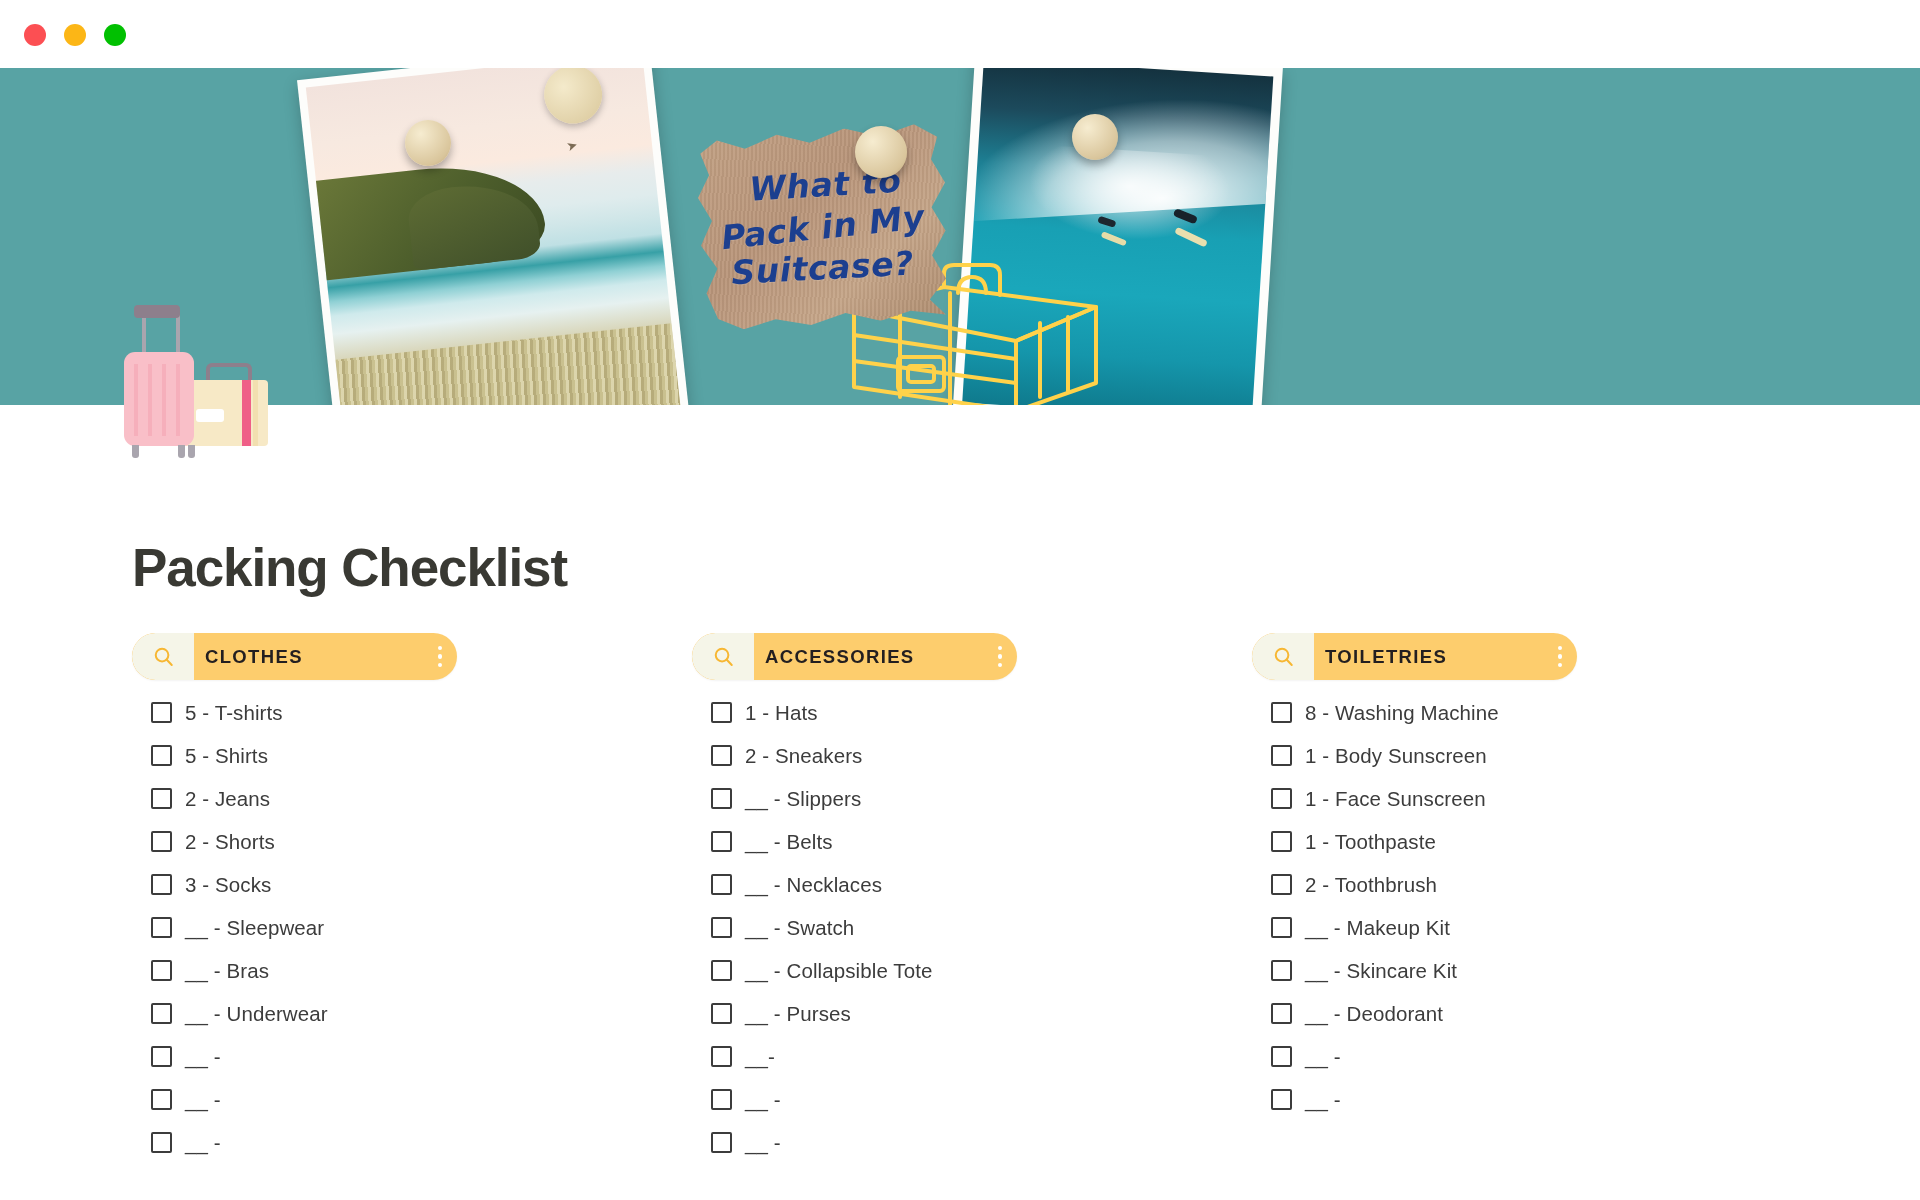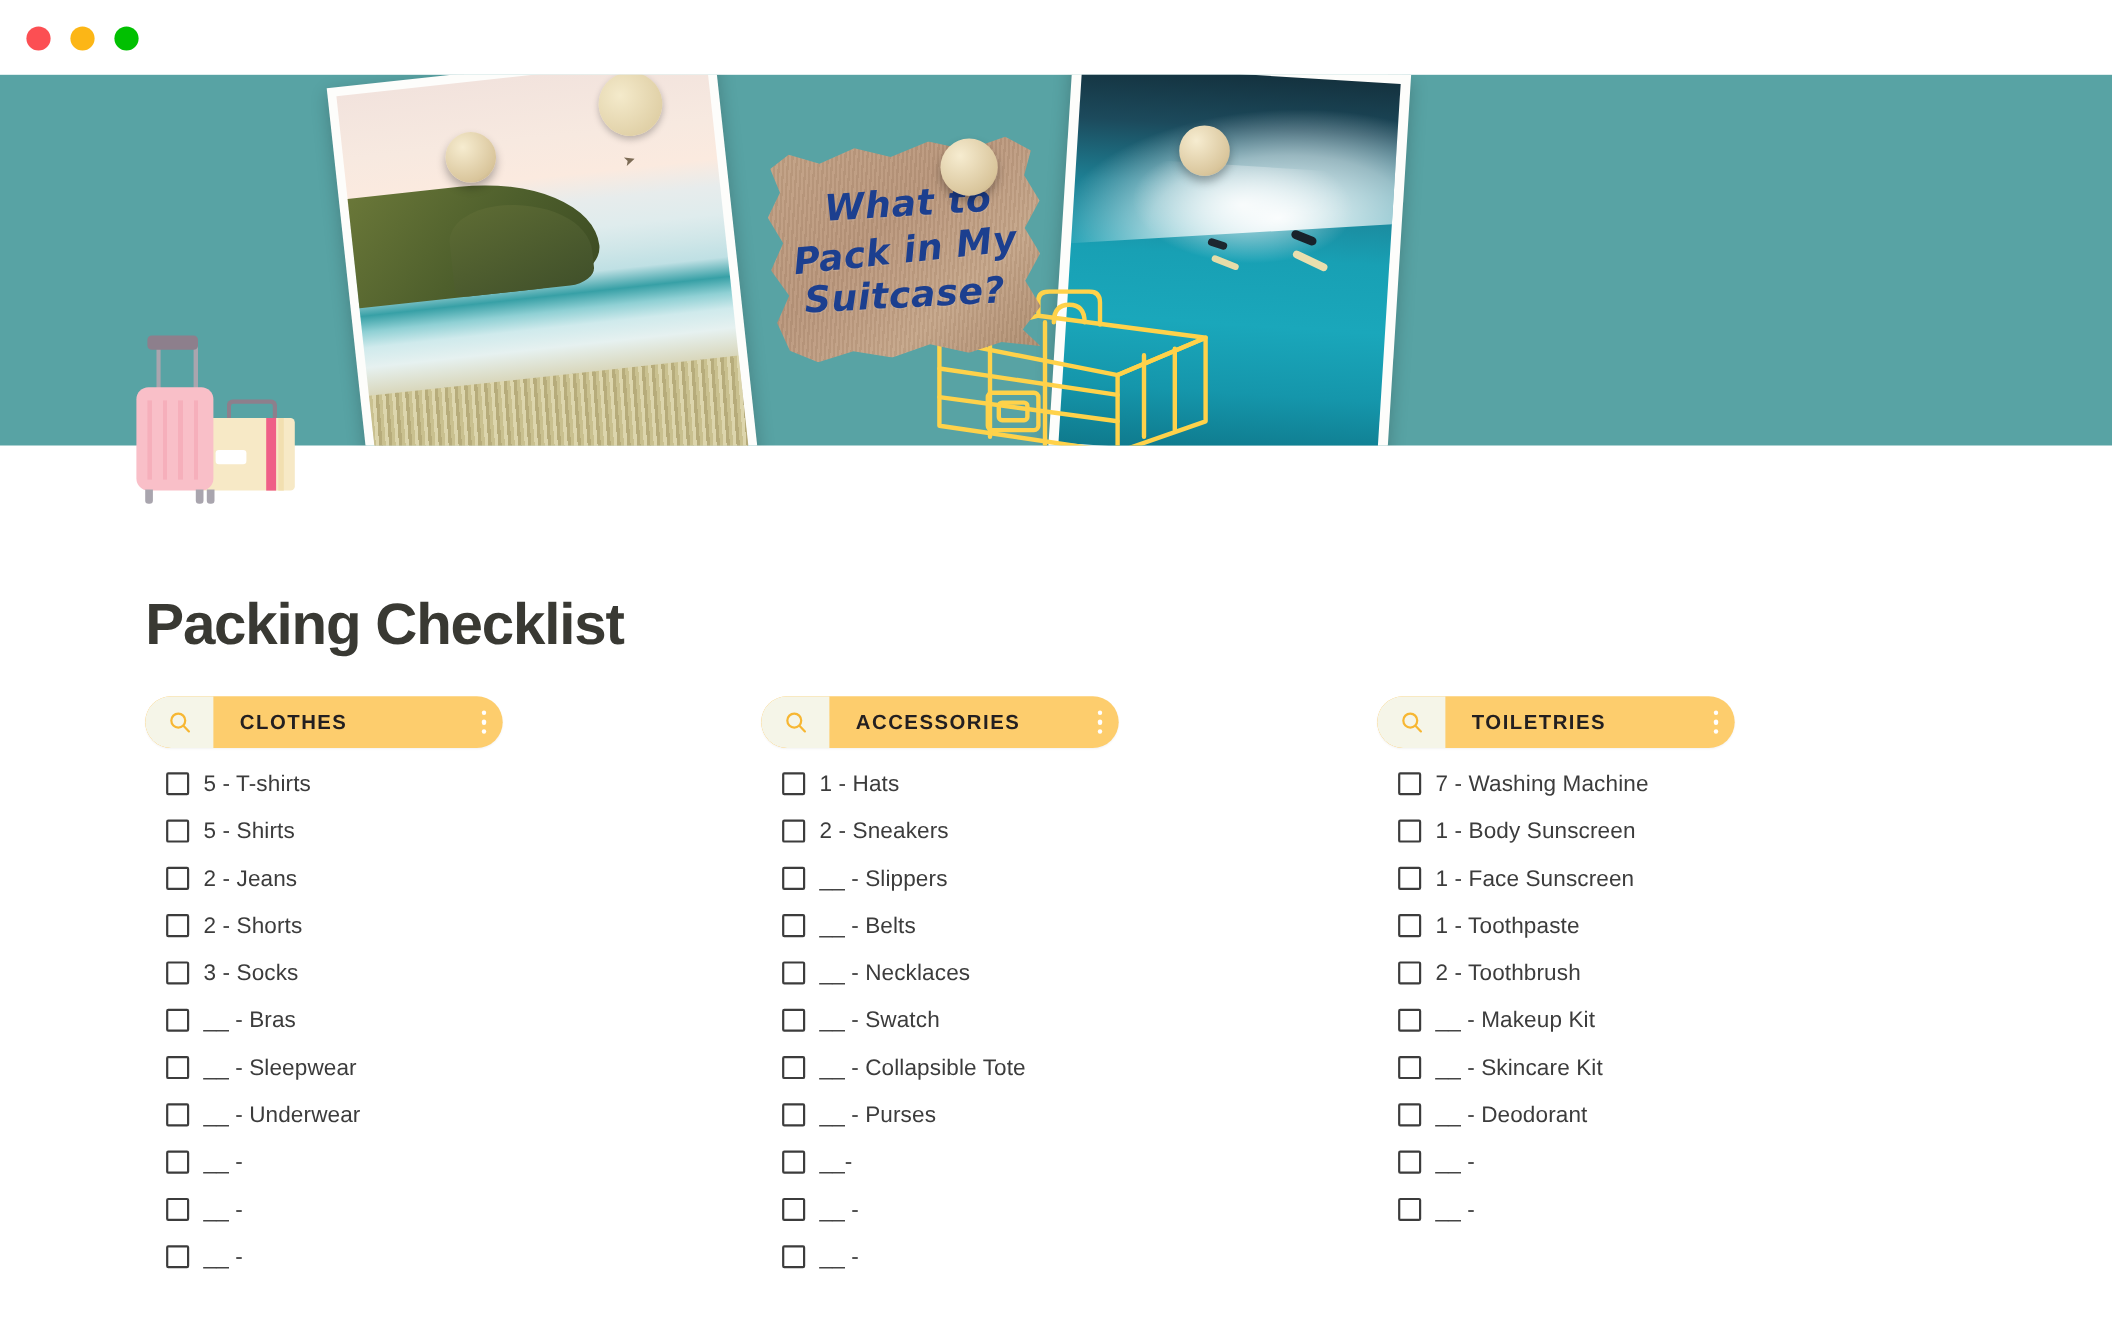--- a/index.html
+++ b/index.html
@@ -163,21 +163,21 @@
     border-radius:24px;background:#fdcd6d;overflow:hidden;
     box-shadow:0 1px 2px rgba(0,0,0,.05);
   }
   .col-header .search-box{
     width:62px;height:47px;flex:0 0 62px;
     background:#f5f5e8;display:flex;align-items:center;justify-content:center;
     border-radius:24px 0 0 24px;
   }
   .col-header .search-box svg{display:block;}
   .col-title{
-    flex:1;padding-left:24px;
+    flex:1;padding-left:11px;
     font-size:18.5px;font-weight:700;letter-spacing:1.35px;color:#231f20;
     text-transform:uppercase;white-space:nowrap;
   }
   .kebab{flex:0 0 34px;display:flex;flex-direction:column;align-items:center;justify-content:center;gap:4px;height:47px;}
   .kebab i{width:4.5px;height:4.5px;border-radius:50%;background:#ffffff;display:block;}
 
   .items{margin-top:11px;text-align:right;}
   .item{display:flex;align-items:center;height:43px;}
   .cbox{
     width:17px;height:17px;flex:0 0 17px;
@@ -305,25 +305,25 @@
             <div class="item">
               <div class="cbox"></div>
               <div class="item-label">2 - Shorts</div>
             </div>
             <div class="item">
               <div class="cbox"></div>
               <div class="item-label">3 - Socks</div>
             </div>
             <div class="item">
               <div class="cbox"></div>
+              <div class="item-label">__ - Sleepwear</div>
+            </div>
+            <div class="item">
+              <div class="cbox"></div>
               <div class="item-label">__ - Bras</div>
-            </div>
-            <div class="item">
-              <div class="cbox"></div>
-              <div class="item-label">__ - Sleepwear</div>
             </div>
             <div class="item">
               <div class="cbox"></div>
               <div class="item-label">__ - Underwear</div>
             </div>
             <div class="item">
               <div class="cbox"></div>
               <div class="item-label">__ -</div>
             </div>
             <div class="item">
@@ -409,21 +409,21 @@
             <div class="col-title">Toiletries</div>
             <div class="kebab">
               <i></i>
               <i></i>
               <i></i>
             </div>
           </div>
           <div class="items">
             <div class="item">
               <div class="cbox"></div>
-              <div class="item-label">7 - Washing Machine</div>
+              <div class="item-label">8 - Washing Machine</div>
             </div>
             <div class="item">
               <div class="cbox"></div>
               <div class="item-label">1 - Body Sunscreen</div>
             </div>
             <div class="item">
               <div class="cbox"></div>
               <div class="item-label">1 - Face Sunscreen</div>
             </div>
             <div class="item">

